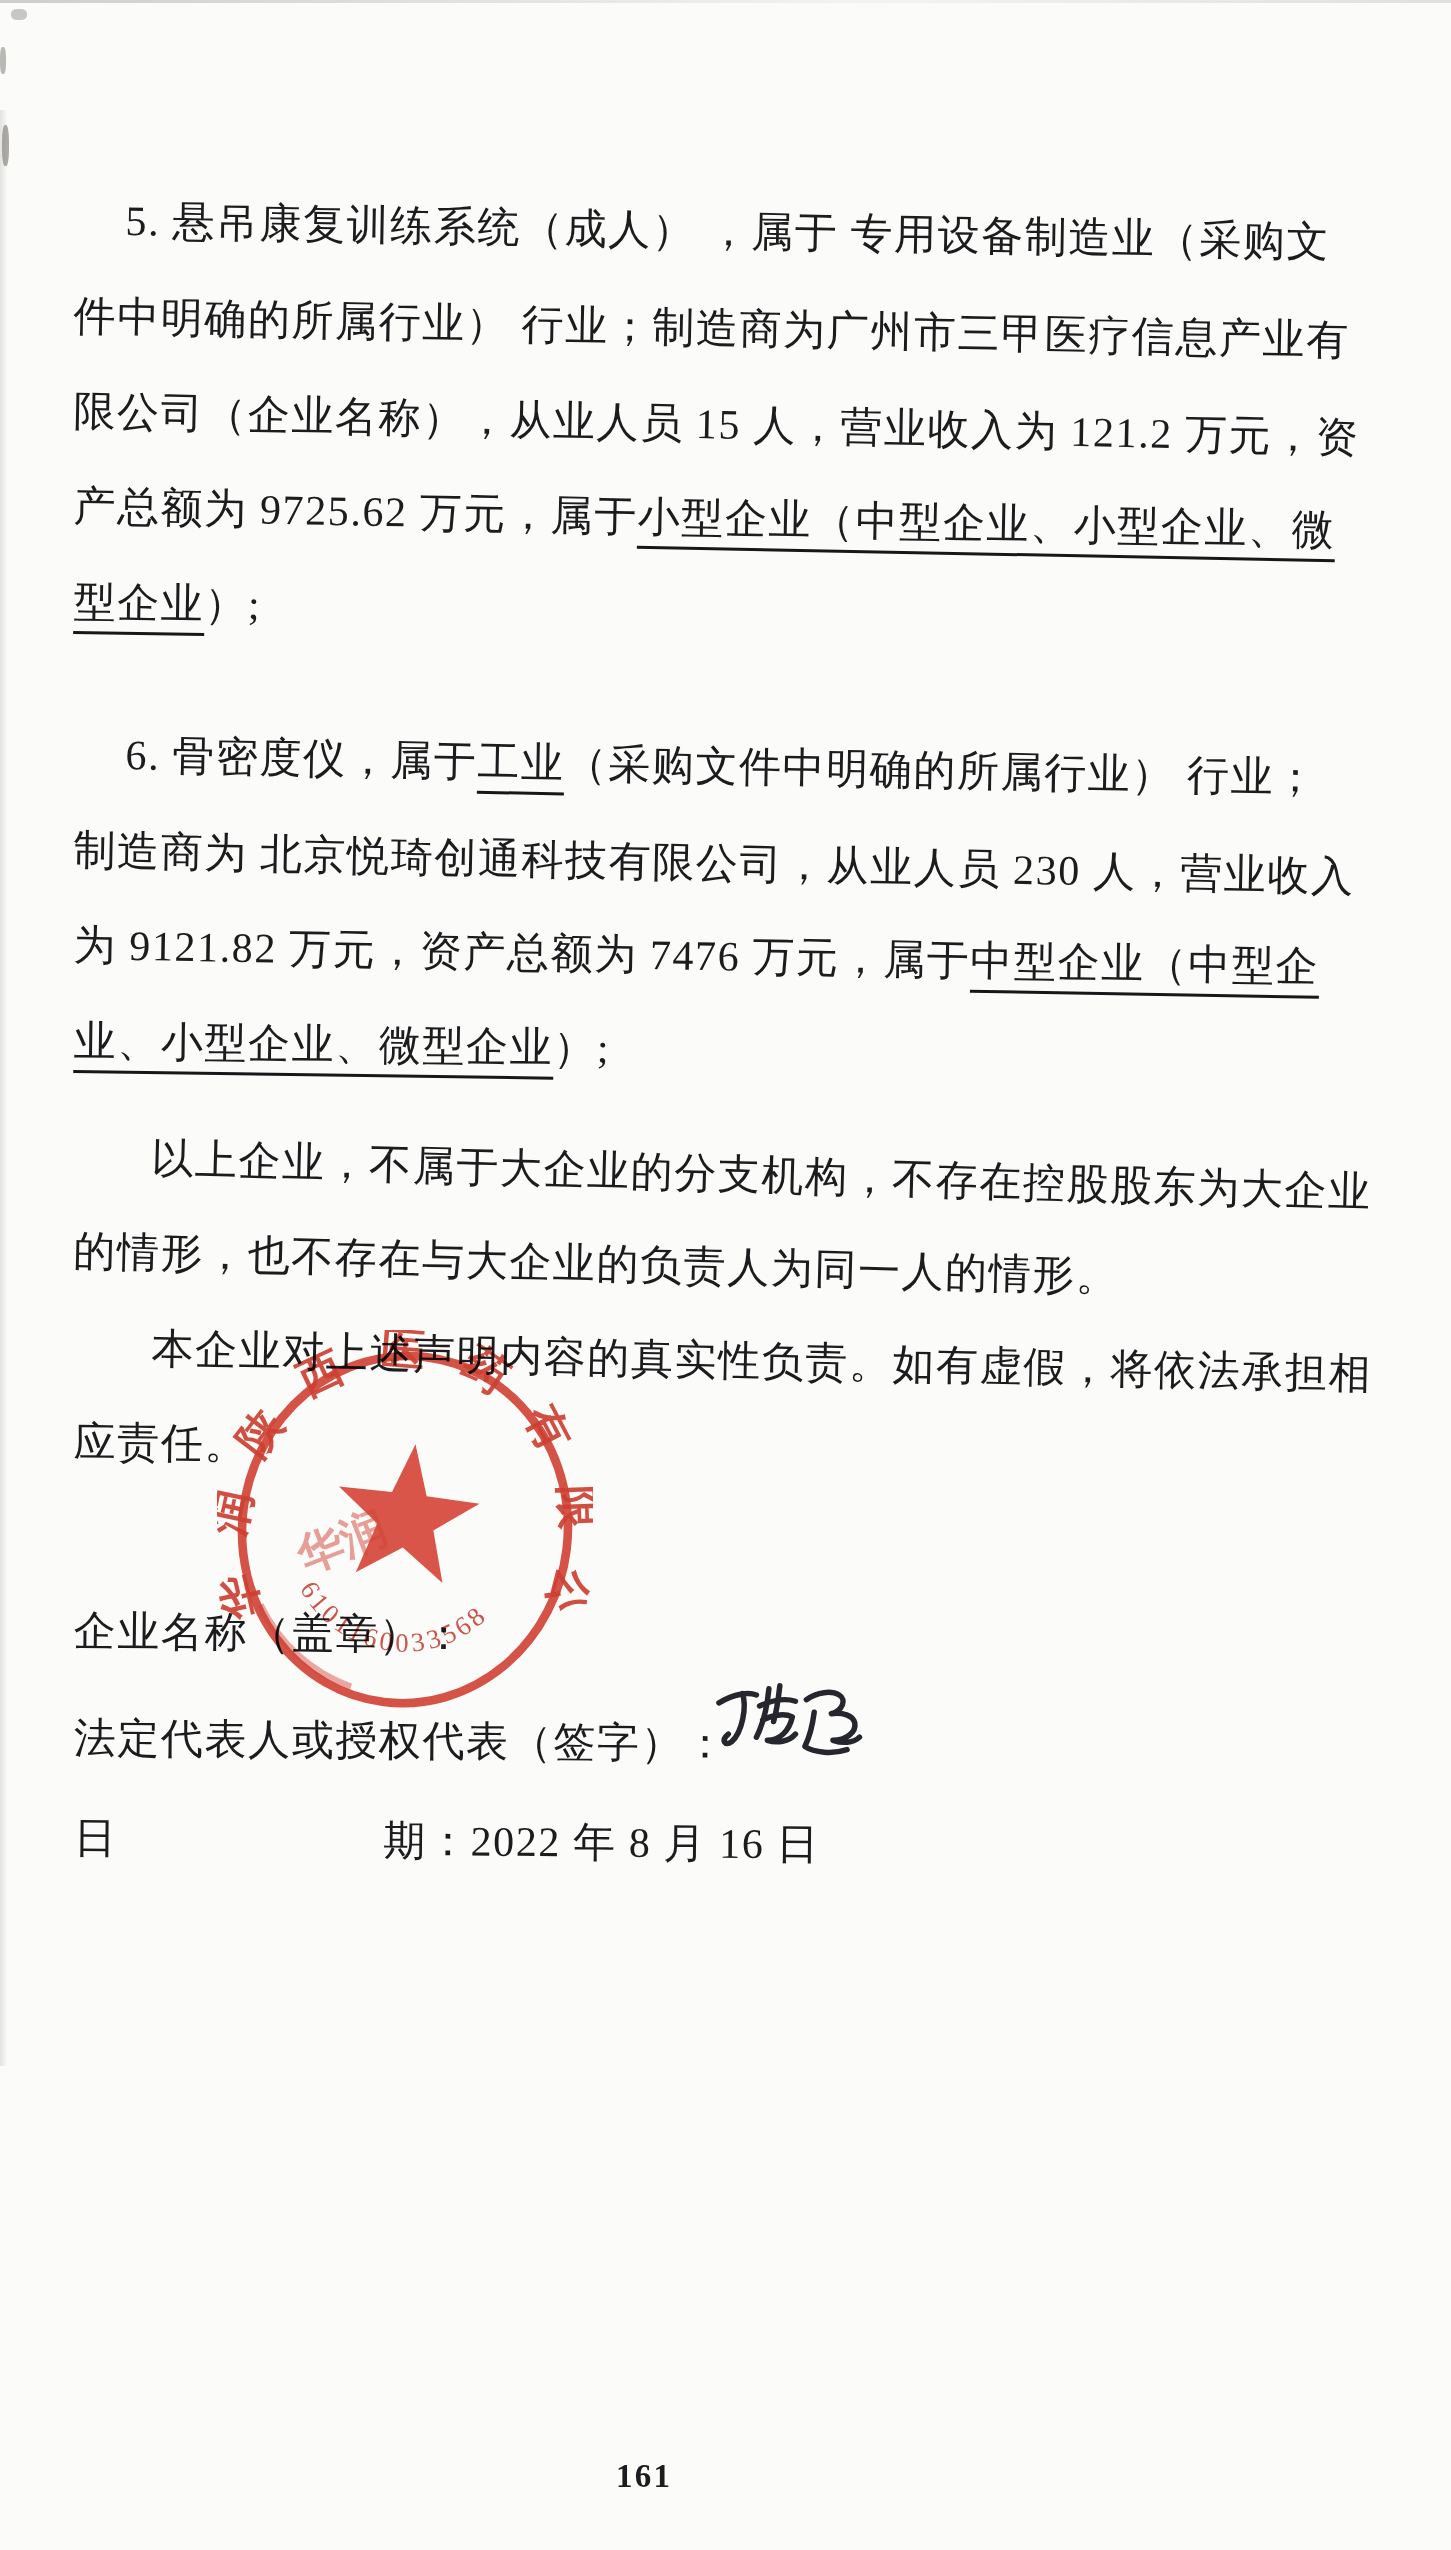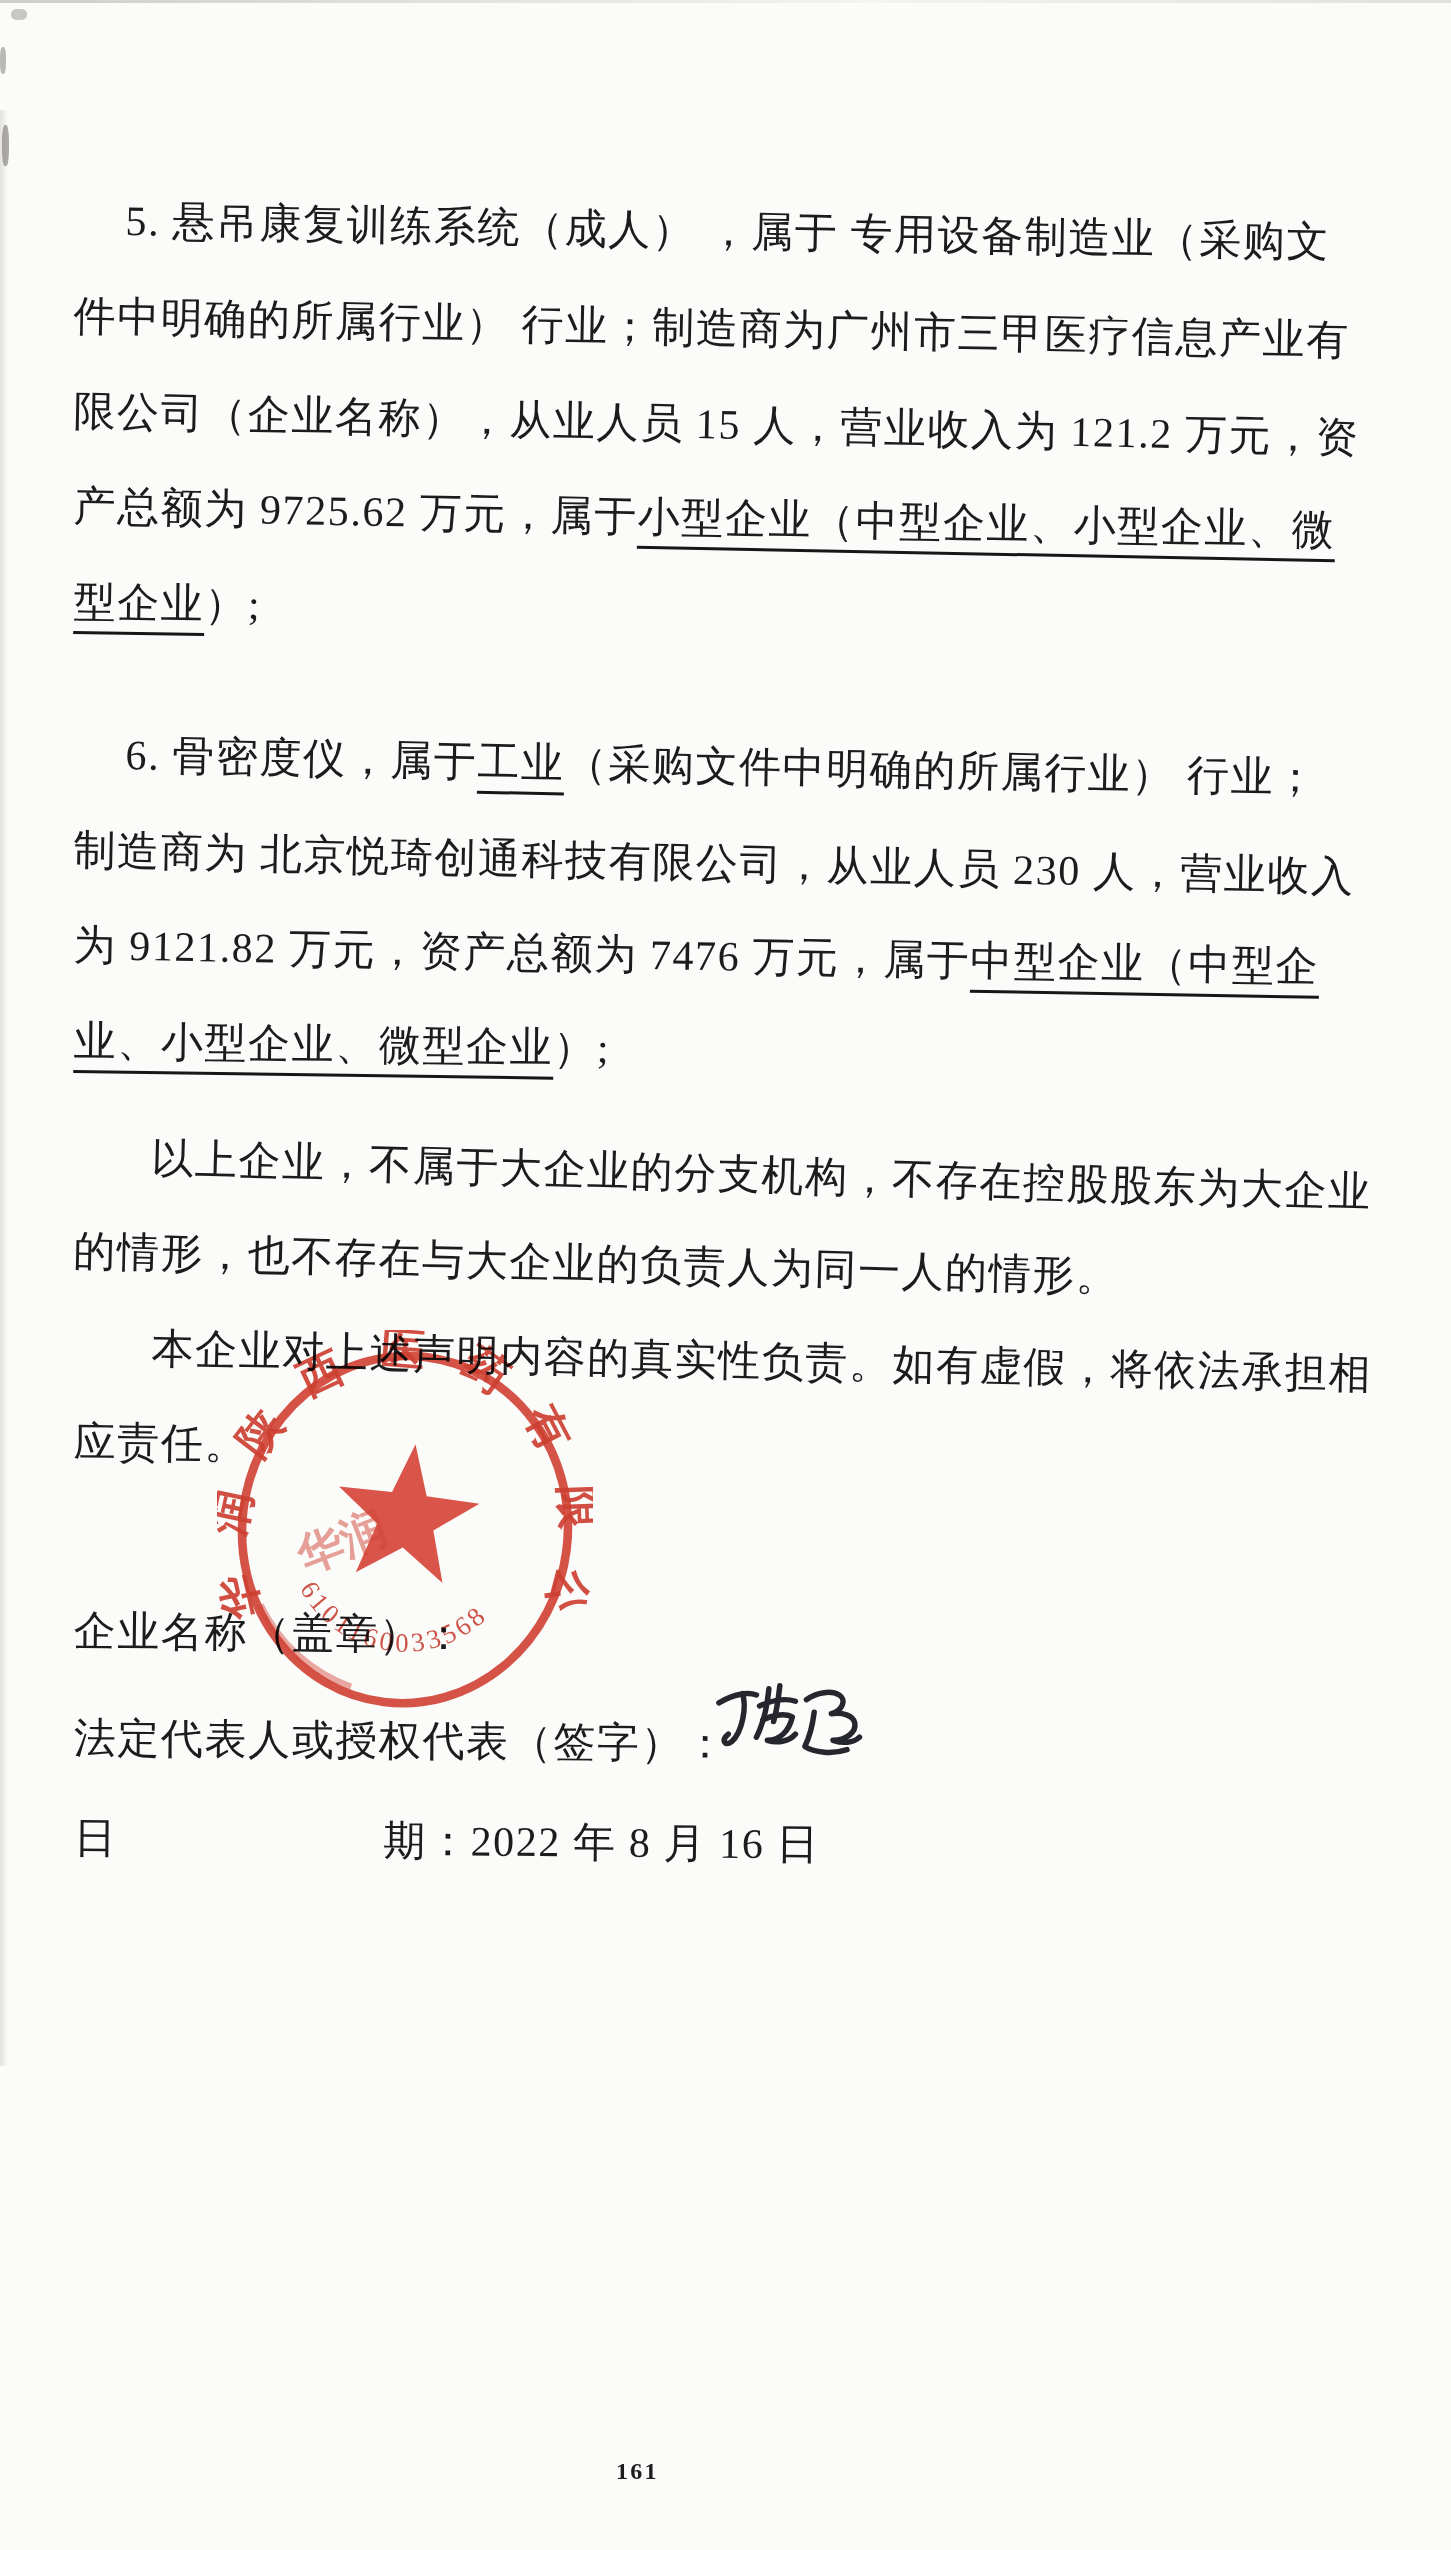--- a/index.html
+++ b/index.html
@@ -20,21 +20,21 @@
   .s2{left:0;top:47px;width:5.5px;height:26.6px;opacity:.45;}
   .s3{left:11px;top:9.4px;width:15.6px;height:11px;opacity:.35;}
 
   .line{
     position:absolute;left:74px;white-space:nowrap;
     font-size:42px;line-height:47px;letter-spacing:1.6px;
     transform-origin:left top;
   }
   .u{border-bottom:3.1px solid #17171a;padding-bottom:5.5px;}
   .footer-num{position:absolute;left:616px;top:2458px;
-    font-size:24px;font-weight:bold;letter-spacing:2.3px;}
+    font-size:33px;font-weight:bold;letter-spacing:2.3px;}
 
   
   .seal{position:absolute;left:217px;top:1330px;width:376px;height:407px;
     mix-blend-mode:multiply;opacity:.95;}
   
   .sig{position:absolute;left:708px;top:1665px;width:164px;height:110px;}
 </style>
 </head>
 <body>
 

